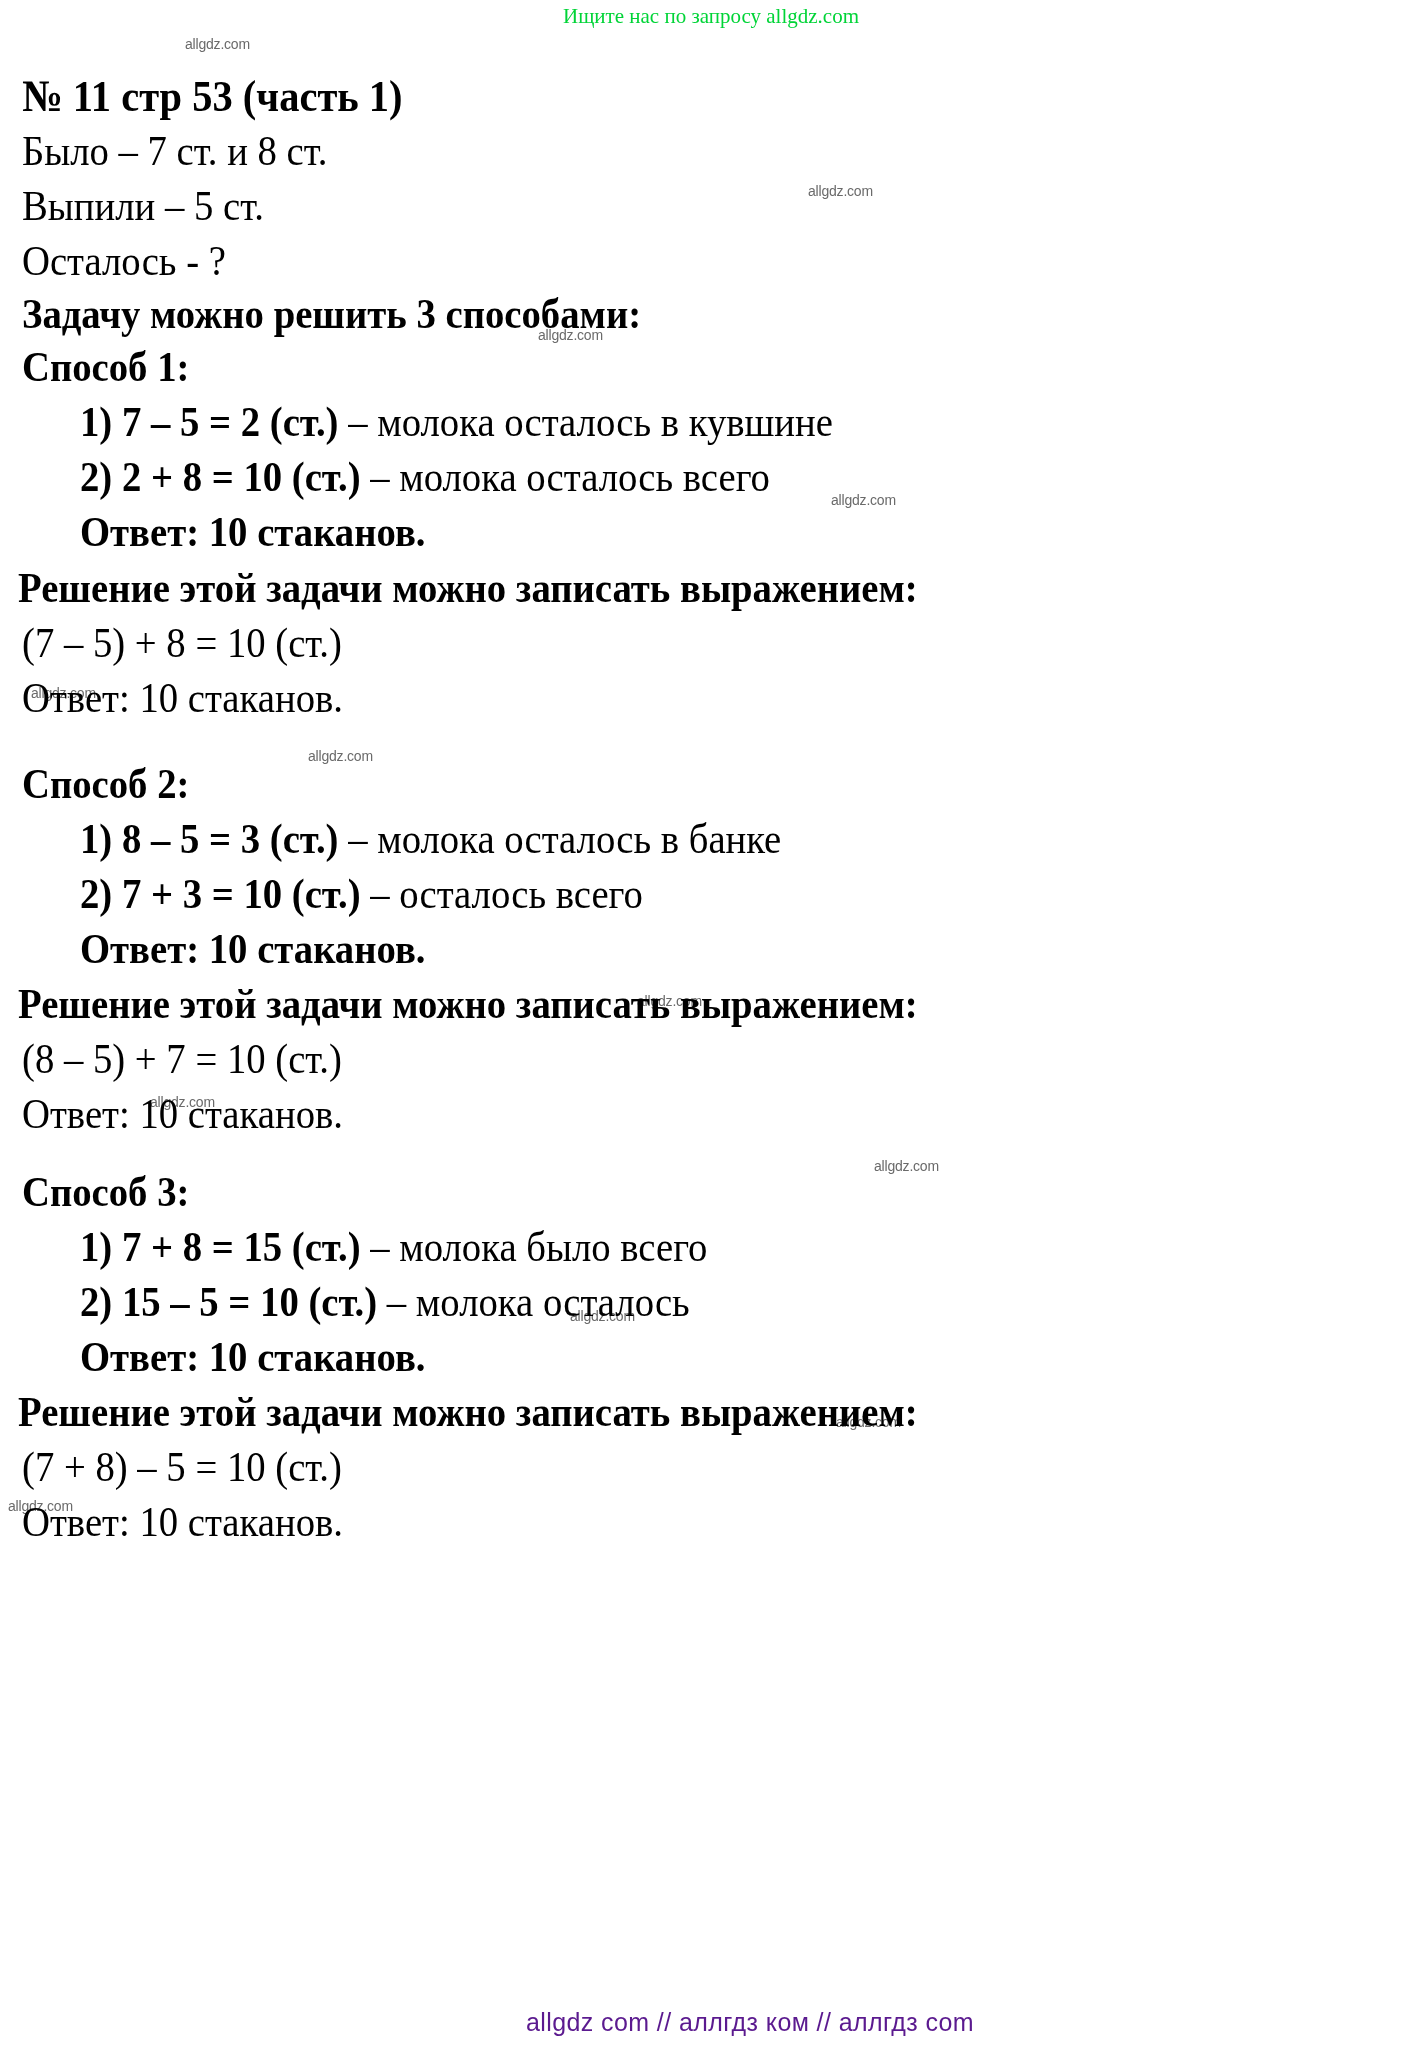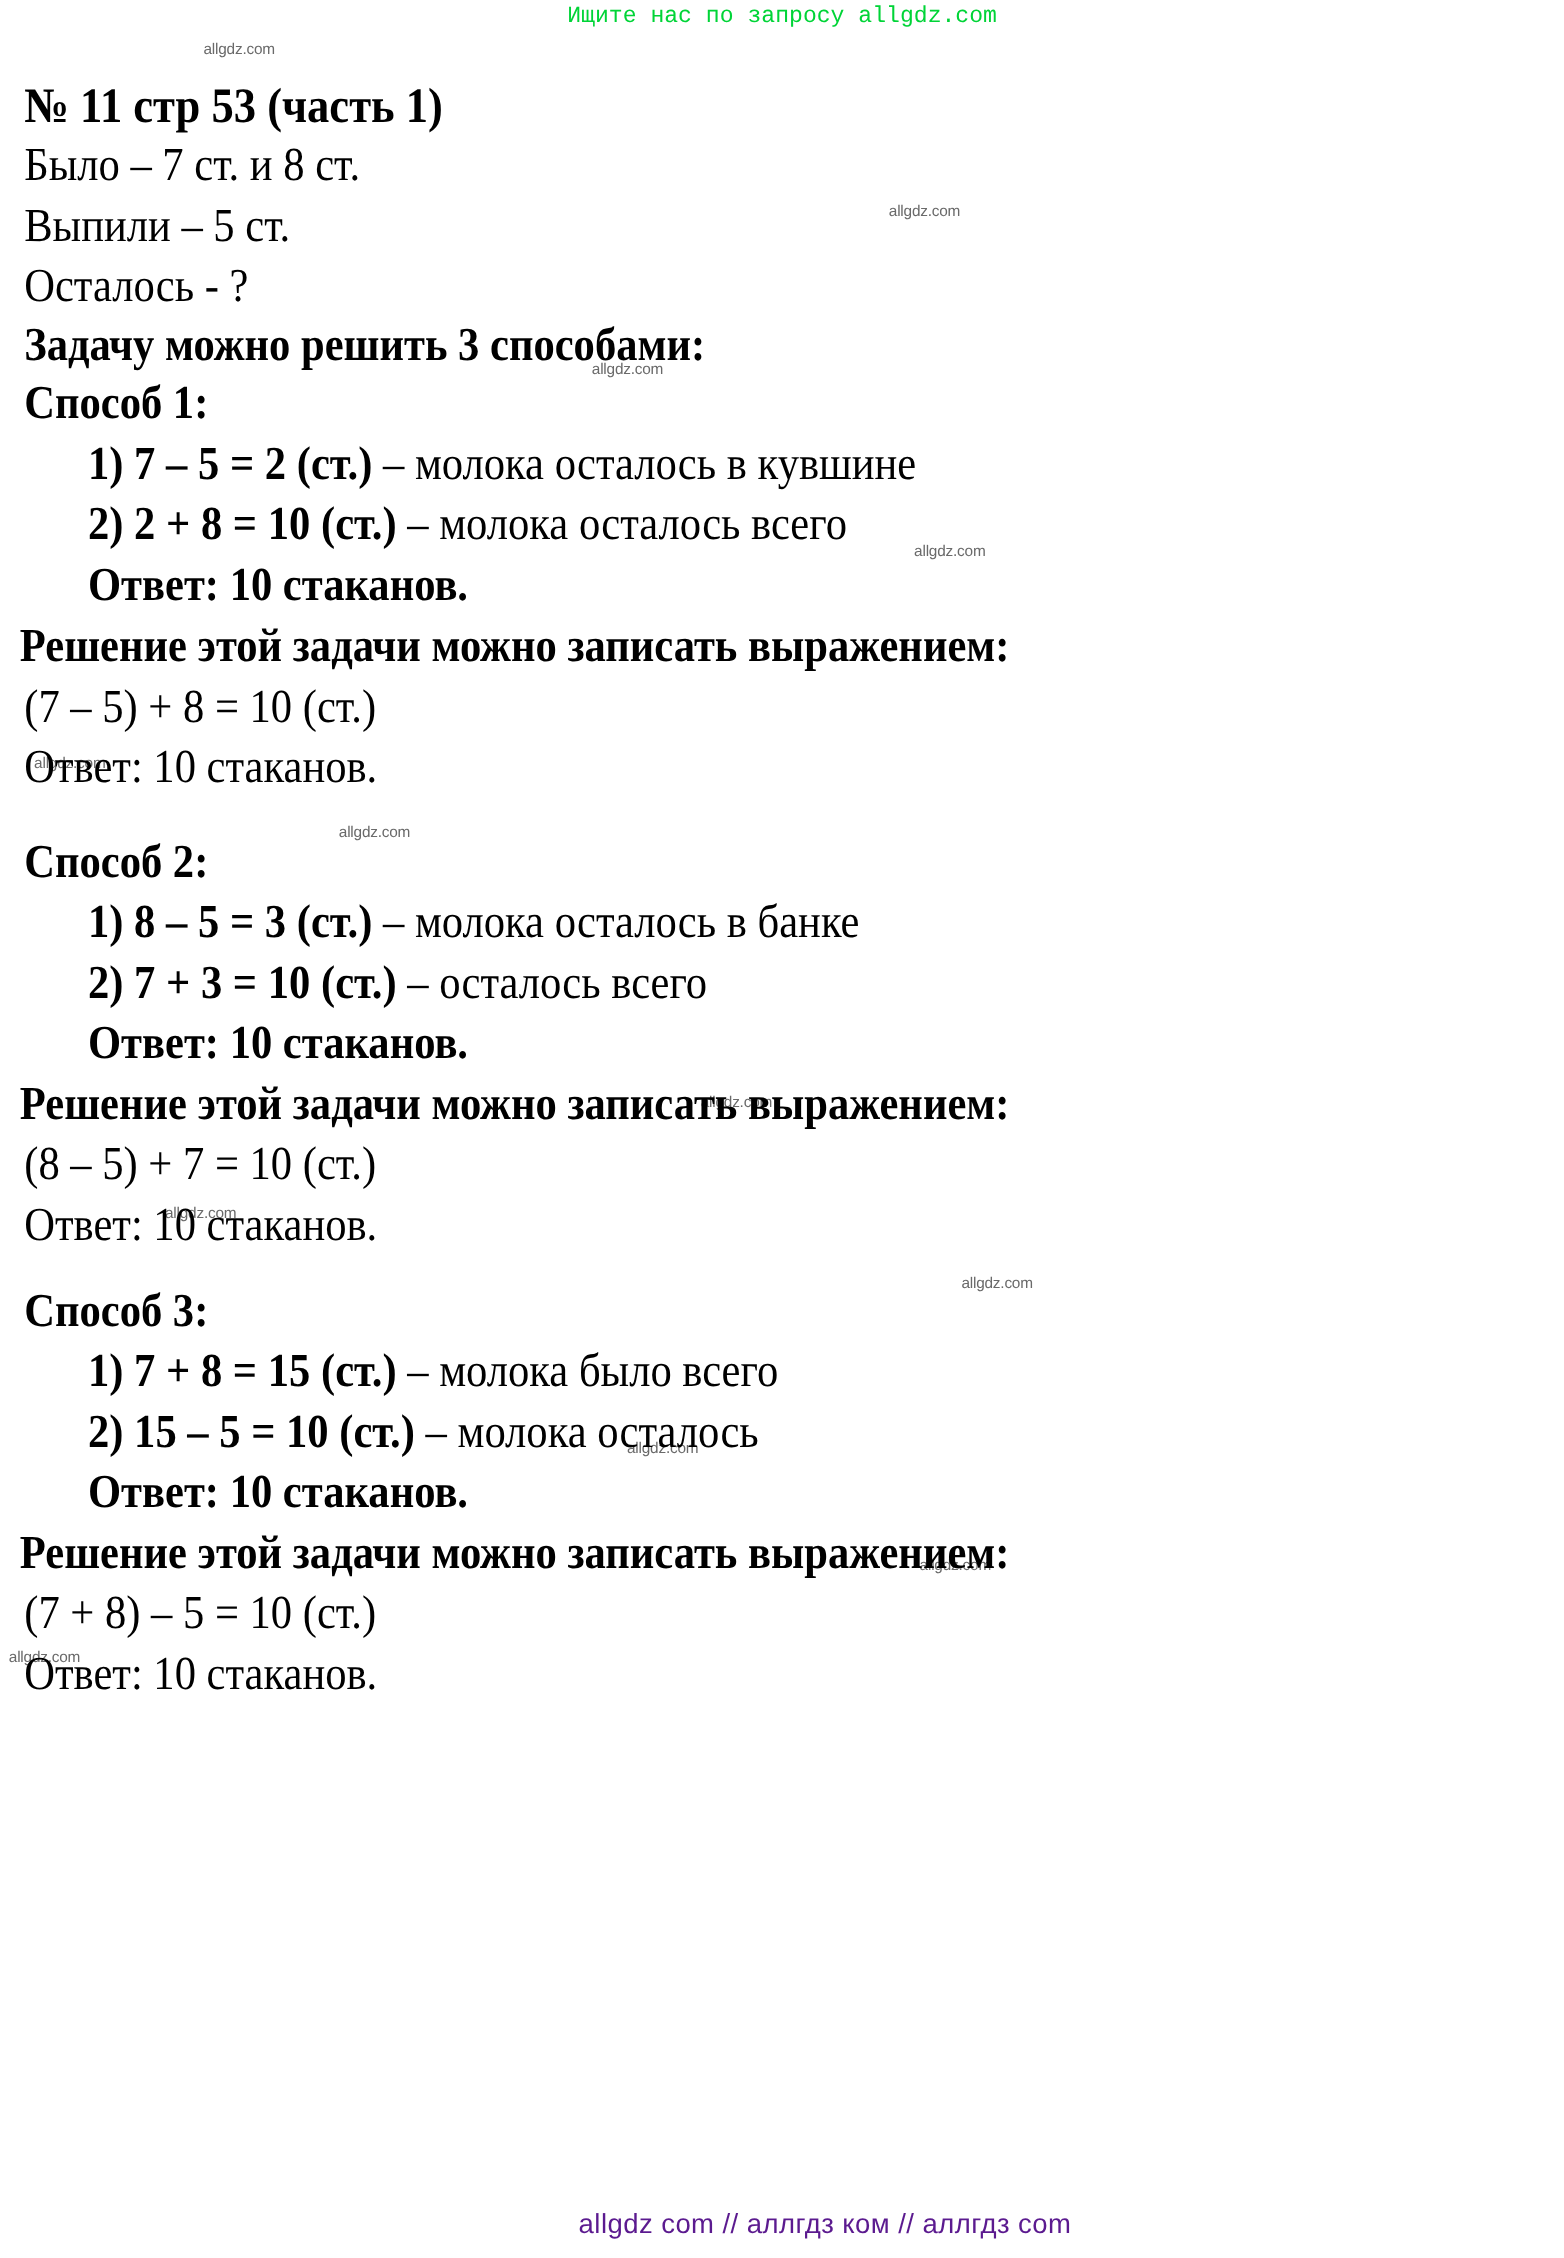--- a/index.html
+++ b/index.html
@@ -16,21 +16,21 @@
     overflow: hidden;
   }
 
   
   .promo-banner {
     position: absolute;
     top: 0;
     left: 0;
     width: 1422px;
     text-align: center;
-    font-family: Liberation Mono, monospace;
+    font-family: Liberation Serif, serif;
     font-size: 21px;
     color: #00d437;
     letter-spacing: 0px;
     padding-top: 4px;
   }
 
   
   .site-footer {
     position: absolute;
     left: 0;

